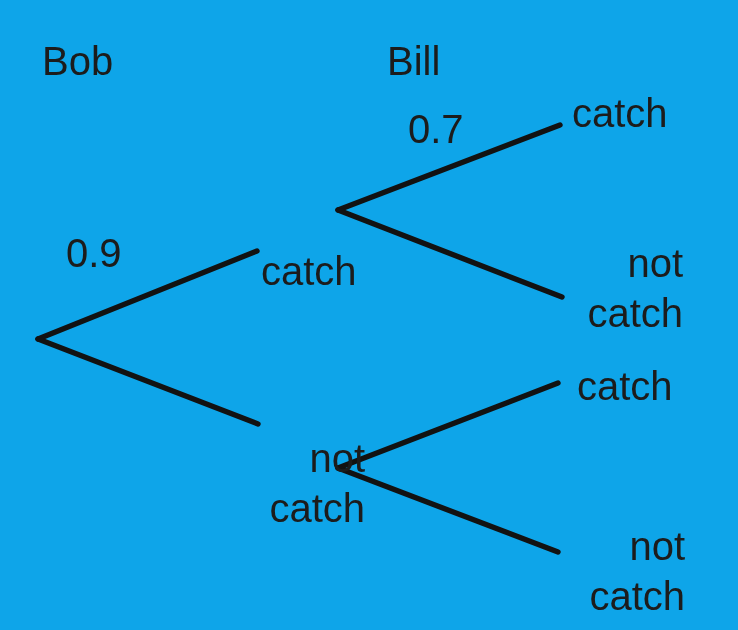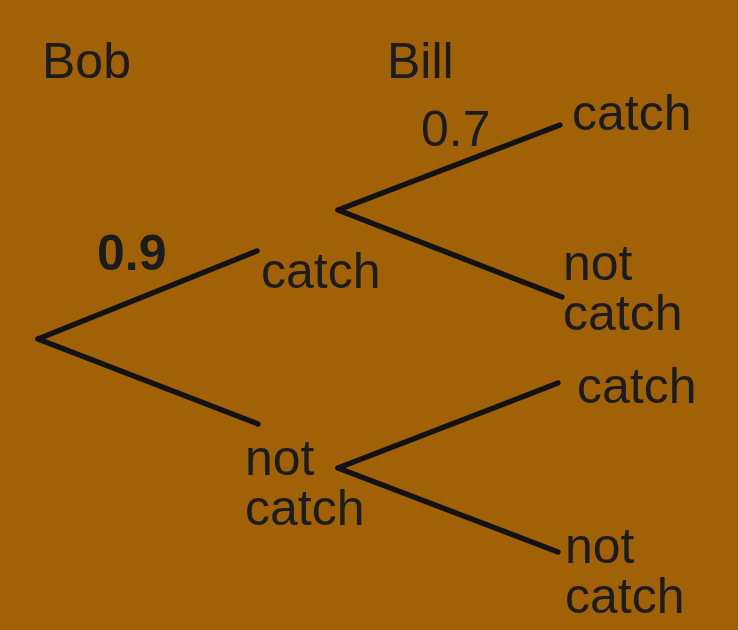--- a/index.html
+++ b/index.html
@@ -4,54 +4,54 @@
 <style>
   html, body {
     margin: 0;
     padding: 0;
     background: #ffffff;
   }
   .figure {
     position: relative;
     width: 738px;
     height: 630px;
-    background: #a16207;
+    background: #0ea5e9;
     overflow: hidden;
     font-family: "Liberation Sans", sans-serif;
-    font-size: 50px;
+    font-size: 40px;
     color: #1c1c1c;
   }
   .branches-svg {
     position: absolute;
     left: 0;
     top: 0;
   }
   .branches-svg path {
     fill: none;
     stroke: #121212;
     stroke-width: 5.4;
     stroke-linecap: round;
   }
   .lbl {
     position: absolute;
     line-height: 50px;
     white-space: nowrap;
   }
   .lbl.center {
-    text-align: left;
+    text-align: right;
   }
   .lbl .line {
     display: block;
   }
   
   #lbl-bob        { left: 42px;  top: 36px; }
   #lbl-bill       { left: 387px; top: 36px; text-align: center; }
   
-  #lbl-p-bob      { left: 97px;  top: 228px; font-weight: bold; }
-  #lbl-p-bill     { left: 421px; top: 104px; }
+  #lbl-p-bob      { left: 66px;  top: 228px; }
+  #lbl-p-bill     { left: 408px; top: 104px; }
   
   #lbl-bob-catch     { left: 261px; top: 246px; }
   #lbl-bob-notcatch  { left: 245px; top: 433px; width: 120px; }
   
   #lbl-leaf-cc    { left: 572px; top: 88px; }
   #lbl-leaf-cn    { left: 563px; top: 238px; width: 120px; }
   #lbl-leaf-nc    { left: 577px; top: 361px; }
   #lbl-leaf-nn    { left: 565px; top: 521px; width: 120px; }
 </style>
 </head>

